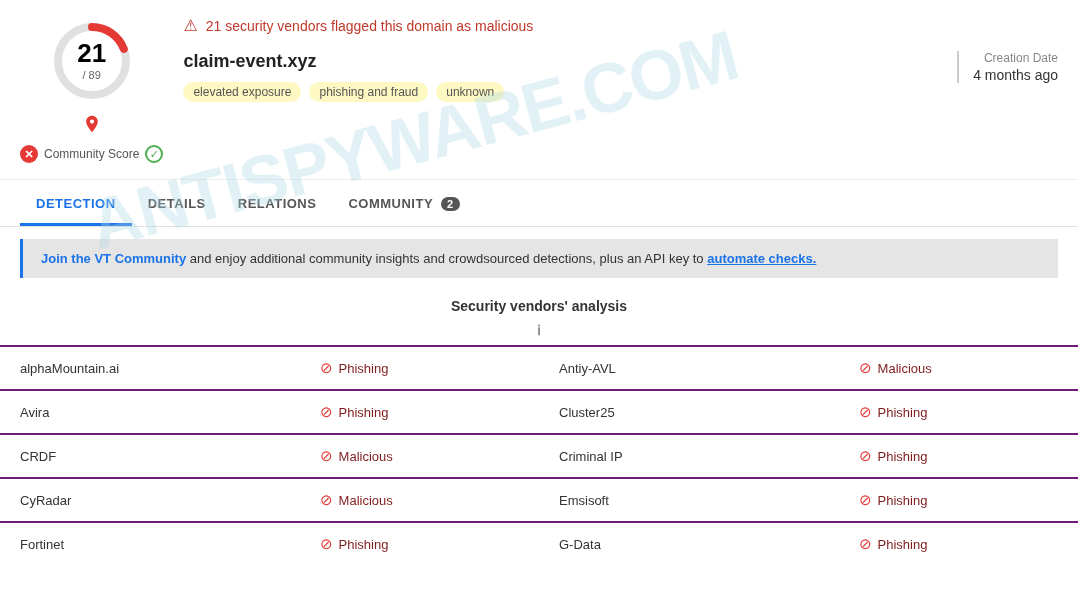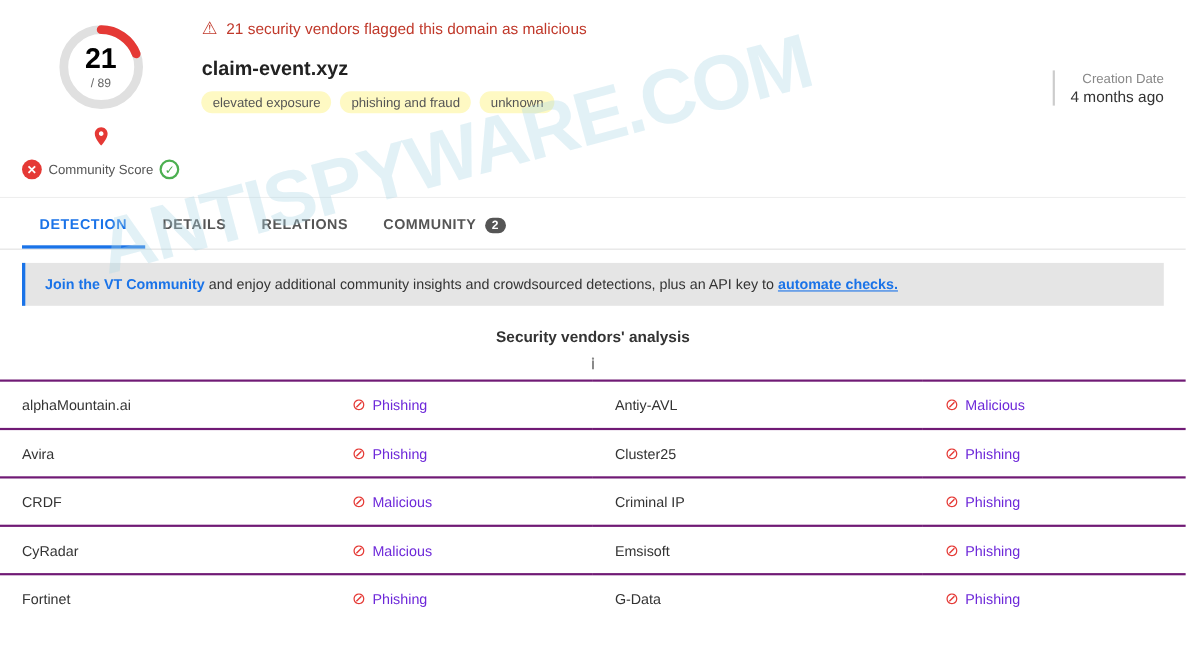--- a/index.html
+++ b/index.html
@@ -136,21 +136,20 @@
       font-size: 18px;
       font-weight: 600;
       color: #222;
       margin-bottom: 10px;
     }
 
     .creation-date {
       text-align: right;
       border-left: 2px solid #ccc;
       padding-left: 14px;
-      margin-top: 12px;
     }
 
     .creation-date .label {
       font-size: 12px;
       color: #888;
       margin-bottom: 2px;
     }
 
     .creation-date .value {
       font-size: 14px;
@@ -294,21 +293,21 @@
 
     .result-phishing {
       color: #e53935;
     }
 
     .result-text {
       font-weight: 500;
     }
 
     .result-text.red {
-      color: #6d28d9;
+      color: #7f1d1d;
     }
   </style>
 </head>
 <body>
 
 <div style="position:relative; overflow:hidden;">
 
   <div class="watermark">ANTISPYWARE.COM</div>
 
   <div class="top-section">

